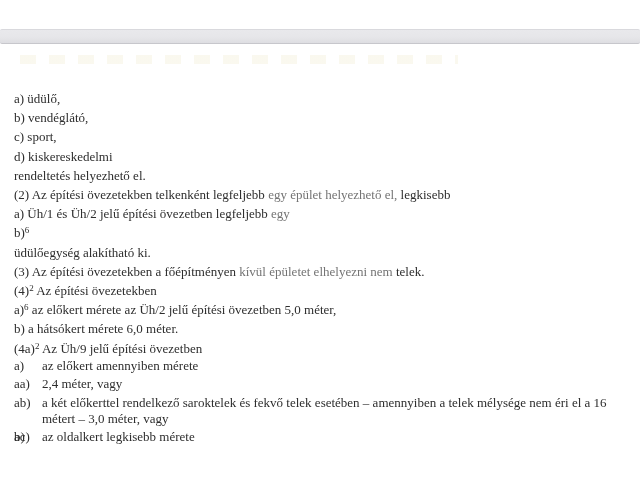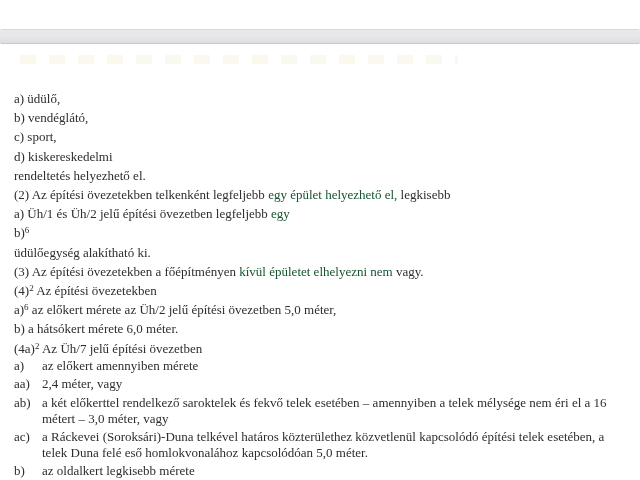--- a/index.html
+++ b/index.html
@@ -66,42 +66,42 @@
     position: absolute;
     left: 0;
     top: 0;
   }
   .doc p.hang:first-of-type { margin-top: 2px; }
   .doc sup {
     font-size: 9px;
     line-height: 0;
     vertical-align: 4px;
   }
-  .doc .faded { color: #14532d; }
+  .doc .faded { color: #737373; }
 </style>
 </head>
 <body>
 
 <div class="stage">
   <div class="top-bar"></div>
   <div class="faded-row"></div>
   <div class="doc">
       <p class="line"><span>a) üdülő,</span></p>
       <p class="line"><span>b) vendéglátó,</span></p>
       <p class="line"><span>c) sport,</span></p>
       <p class="line"><span>d) kiskereskedelmi</span></p>
       <p class="line"><span>rendeltetés helyezhető el.</span></p>
       <p class="line"><span>(2) Az építési övezetekben telkenként legfeljebb </span><span class="faded">egy épület helyezhető el,</span><span> legkisebb</span></p>
       <p class="line"><span>a) Üh/1 és Üh/2 jelű építési övezetben legfeljebb </span><span class="faded">egy</span></p>
       <p class="line"><span>b)</span><sup>6</sup></p>
       <p class="line"><span>üdülőegység alakítható ki.</span></p>
-      <p class="line"><span>(3) Az építési övezetekben a főépítményen </span><span class="faded">kívül épületet elhelyezni nem</span><span> vagy.</span></p>
+      <p class="line"><span>(3) Az építési övezetekben a főépítményen </span><span class="faded">kívül épületet elhelyezni nem</span><span> telek.</span></p>
       <p class="line"><span>(4)</span><sup>2</sup><span> Az építési övezetekben</span></p>
       <p class="line"><span>a)</span><sup>6</sup><span> az előkert mérete az Üh/2 jelű építési övezetben 5,0 méter,</span></p>
       <p class="line"><span>b) a hátsókert mérete 6,0 méter.</span></p>
-      <p class="line"><span>(4a)</span><sup>2</sup><span> Az Üh/7 jelű építési övezetben</span></p>
+      <p class="line"><span>(4a)</span><sup>2</sup><span> Az Üh/9 jelű építési övezetben</span></p>
       <p class="line hang"><span class="lbl">a)</span><span>az előkert amennyiben mérete</span></p>
       <p class="line hang"><span class="lbl">aa)</span><span>2,4 méter, vagy</span></p>
       <p class="line hang"><span class="lbl">ab)</span><span>a két előkerttel rendelkező saroktelek és fekvő telek esetében – amennyiben a telek mélysége nem éri el a 16 métert – 3,0 méter, vagy</span></p>
-      <p class="line hang"><span class="lbl">ac)</span><span>a Ráckevei (Soroksári)-Duna telkével határos közterülethez közvetlenül kapcsolódó építési telek esetében, a telek Duna felé eső homlokvonalához kapcsolódóan 5,0 méter.</span></p>
+      <p class="line hang"><span class="lbl">ac)</span></p>
       <p class="line hang"><span class="lbl">b)</span><span>az oldalkert legkisebb mérete</span></p>
     </div>
 </div>
 
 </body></html>

